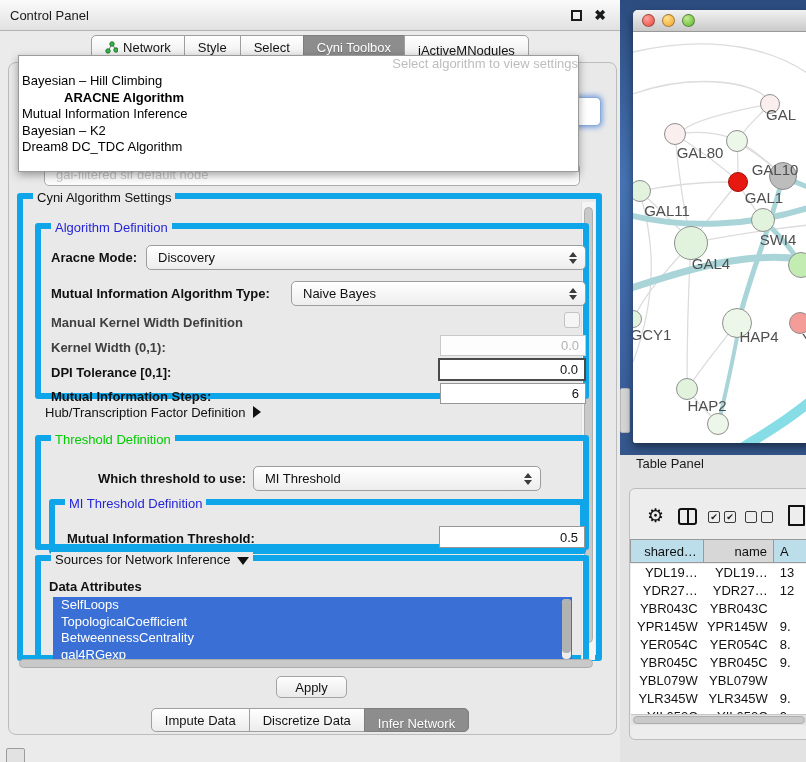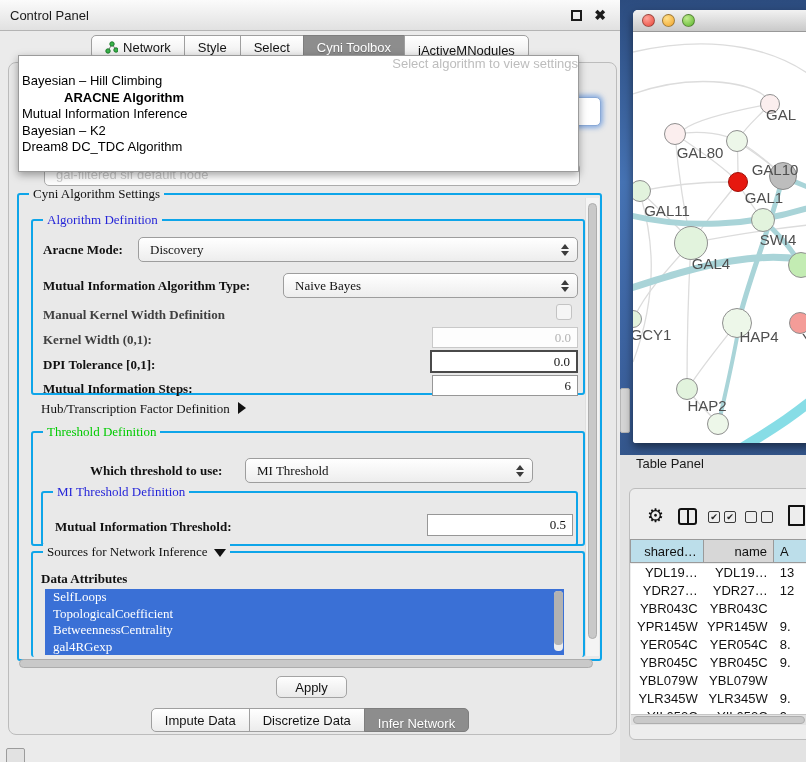--- a/index.html
+++ b/index.html
@@ -21,21 +21,21 @@
     background:linear-gradient(#ffffff,#ececec);border:1px solid #9f9f9f;margin-left:-1px;
     font-size:13px;color:#141414;white-space:nowrap;cursor:default;}
   .tab:first-child{border-radius:5px 0 0 5px;margin-left:0;}
   .tab:last-child{border-radius:0 5px 5px 0;align-items:flex-end;}
   .tab.active{background:#8d8d8d;color:#fff;border-color:#7e7e7e;text-shadow:0 1px 1px rgba(0,0,0,.25);}
 
   
   #content-panel{position:absolute;left:8px;top:62px;width:609px;height:673px;
     background:#e9e9e9;border:1px solid #bcbcbc;border-radius:8px;}
 
-  .group{position:absolute;border:2px solid #0ea5e9;border-radius:3px;font-family:Liberation Serif, serif;}
+  .group{position:absolute;border:6px solid #0ea5e9;border-radius:3px;}
   .group-legend{position:absolute;top:-9px;left:10px;background:#e9e9e9;padding:0 4px;font-size:13px;white-space:nowrap;}
   .legend-blue{color:#2525d8;}
   .legend-green{color:#00cb00;}
 
   .lbl{position:absolute;font-size:13px;font-weight:bold;white-space:nowrap;}
   .lbl.dim{color:#404040;}
 
   .combo{position:absolute;background:linear-gradient(#ffffff,#ededed);border:1px solid #9d9d9d;
     border-radius:5px;font-size:13px;display:flex;align-items:center;padding:0 24px 0 11px;white-space:nowrap;}
   .stepper{position:absolute;right:8px;top:50%;transform:translateY(-50%);

